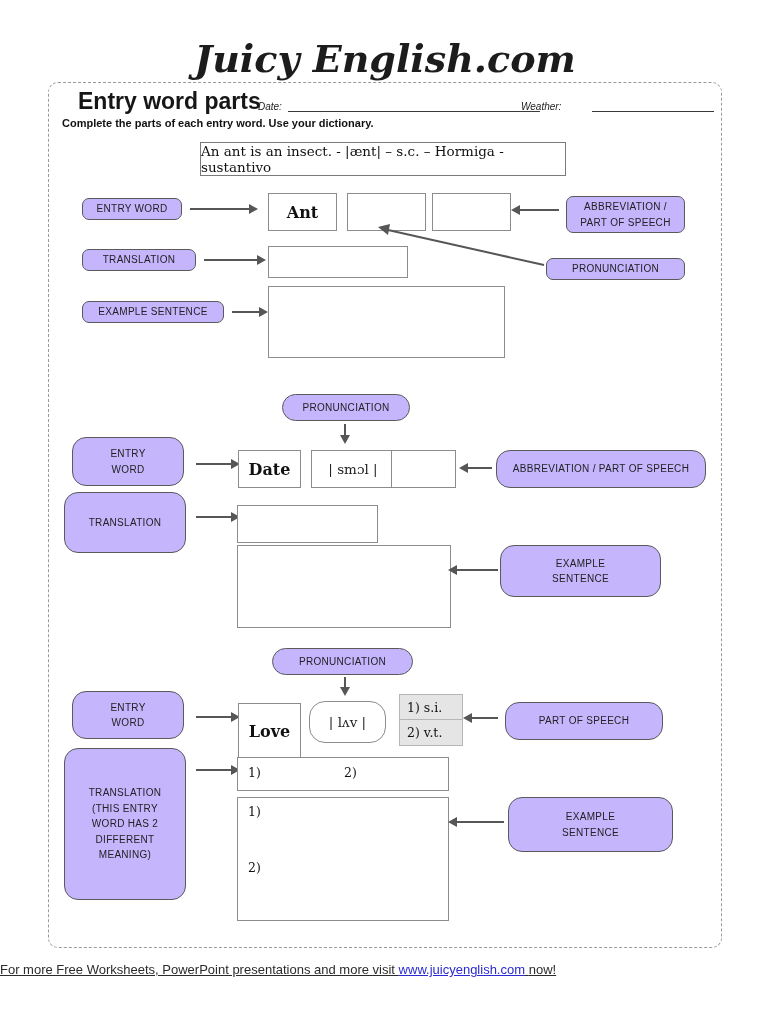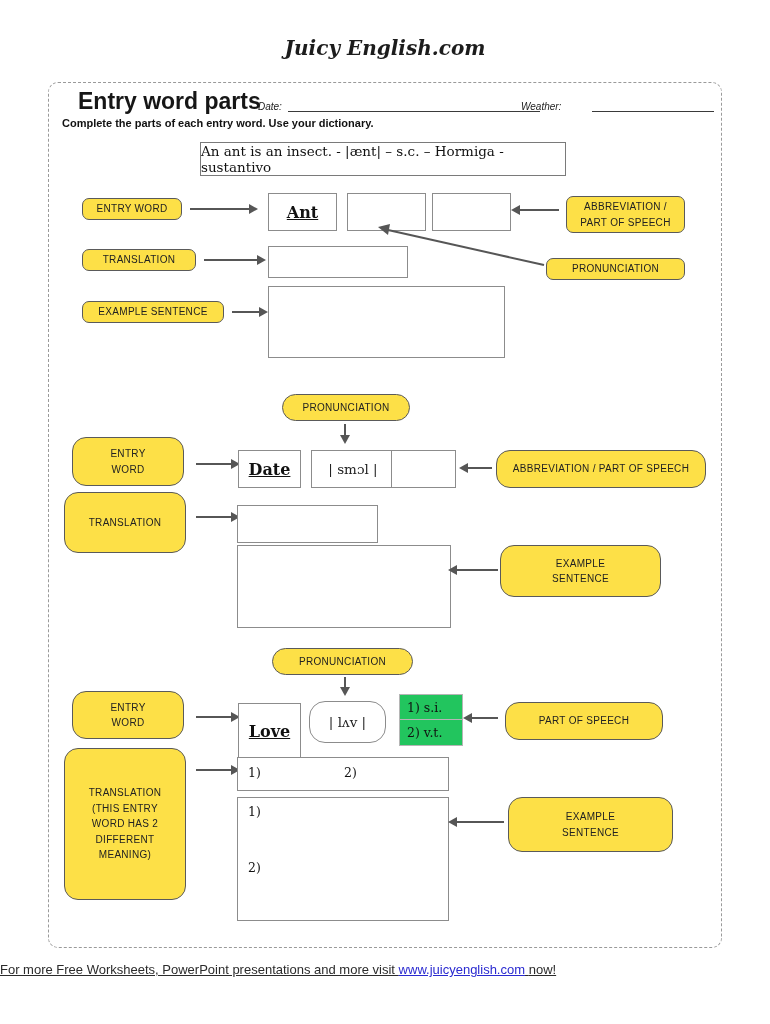--- a/index.html
+++ b/index.html
@@ -6,51 +6,51 @@
   html,body { background:#ffffff; }
   body {
     width:770px; height:1024px; position:relative;
     font-family:"Liberation Sans", sans-serif; color:#1a1a1a;
     overflow:hidden;
   }
   .abs { position:absolute; }
   .logo {
     position:absolute; top:36px; left:0; width:770px; text-align:center;
     font-family:"DejaVu Serif", serif; font-style:italic; font-weight:bold;
-    font-size:20px; color:#1c1c1c; letter-spacing:0px;
+    font-size:38px; color:#1c1c1c; letter-spacing:0px;
   }
   .sheet {
     position:absolute; left:48px; top:82px; width:674px; height:866px;
     border:1.5px dashed #9a9a9a; border-radius:10px; background:#ffffff;
   }
   .title { position:absolute; left:78px; top:88px; font-size:23px; font-weight:600; color:#161616; }
   .meta-label { position:absolute; font-size:10px; font-style:italic; color:#222; }
   .blank-line { position:absolute; border-bottom:1px solid #3a3a3a; height:1px; }
   .instructions { position:absolute; left:62px; top:117px; font-size:11px; font-weight:bold; color:#111; }
   .ref-box {
     position:absolute; left:200px; top:142px; width:366px; height:34px;
     border:1px solid #7a7a7a; display:flex; align-items:center; justify-content:center;
     font-family:"DejaVu Serif", serif; font-size:13.5px; color:#111; background:#fff;
   }
   .pill {
-    position:absolute; border:1px solid #5a5a5a; border-radius:7px; background:#fde047;
+    position:absolute; border:1px solid #5a5a5a; border-radius:7px; background:#c4b5fd;
     display:flex; align-items:center; justify-content:center; text-align:center;
     font-size:10px; color:#222; letter-spacing:0.3px; line-height:1.55; white-space:pre-line;
   }
   .pill.big { border-radius:14px; }
   .wbox { position:absolute; border:1.6px solid #8c8c8c; background:#fff; }
   .word {
     display:flex; align-items:center; justify-content:center;
-    font-family:"DejaVu Serif", serif; font-weight:bold; font-size:16px; color:#111;text-decoration:underline;
+    font-family:"DejaVu Serif", serif; font-weight:bold; font-size:16px; color:#111;
   }
   .ipa {
     display:flex; align-items:center; justify-content:center;
     font-family:"DejaVu Serif", serif; font-size:13.5px; color:#222;
   }
-  .pos-stack { position:absolute; border:1px solid #b5b5b5; background:#22c55e; }
+  .pos-stack { position:absolute; border:1px solid #b5b5b5; background:#e5e5e5; }
   .pos-cell {
     height:50%; border-bottom:1px solid #b5b5b5; display:flex; align-items:center;
     padding-left:7px; font-family:"DejaVu Serif", serif; font-size:12.5px; color:#111;
   }
   .pos-cell:last-child { border-bottom:none; }
   .marker { position:absolute; font-family:"DejaVu Serif", serif; font-size:12.5px; color:#111; }
   .arrow-r { position:absolute; height:2px; background:#565656; }
   .arrow-r::after { content:""; position:absolute; right:-8px; top:-4px; width:0; height:0;
     border-left:9px solid #565656; border-top:5px solid transparent; border-bottom:5px solid transparent; }
   .arrow-l { position:absolute; height:2px; background:#565656; }

